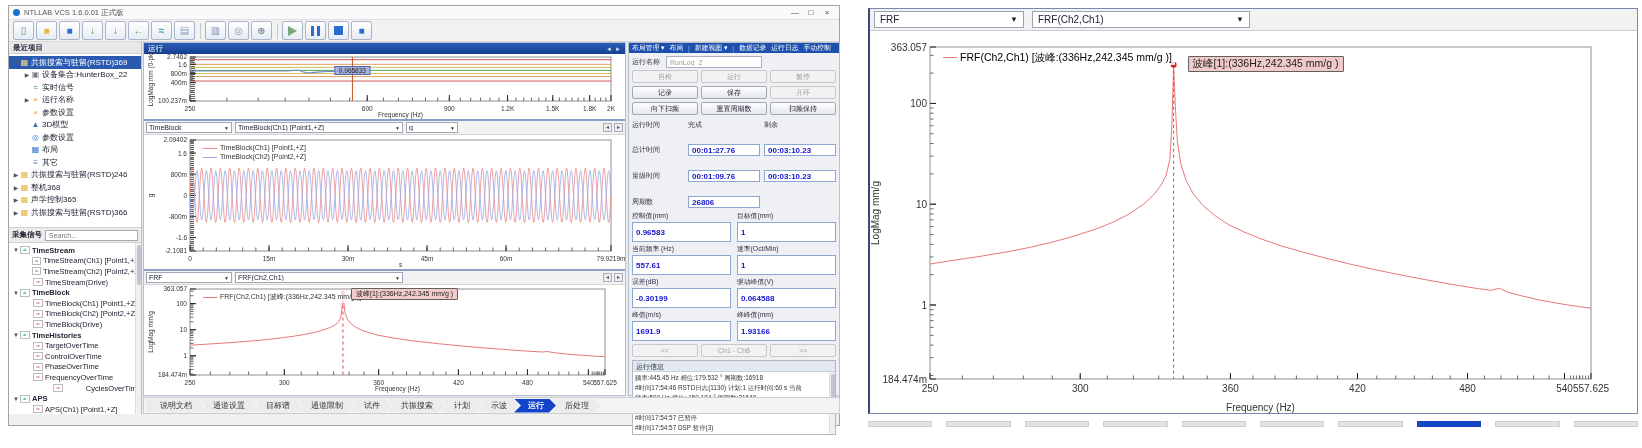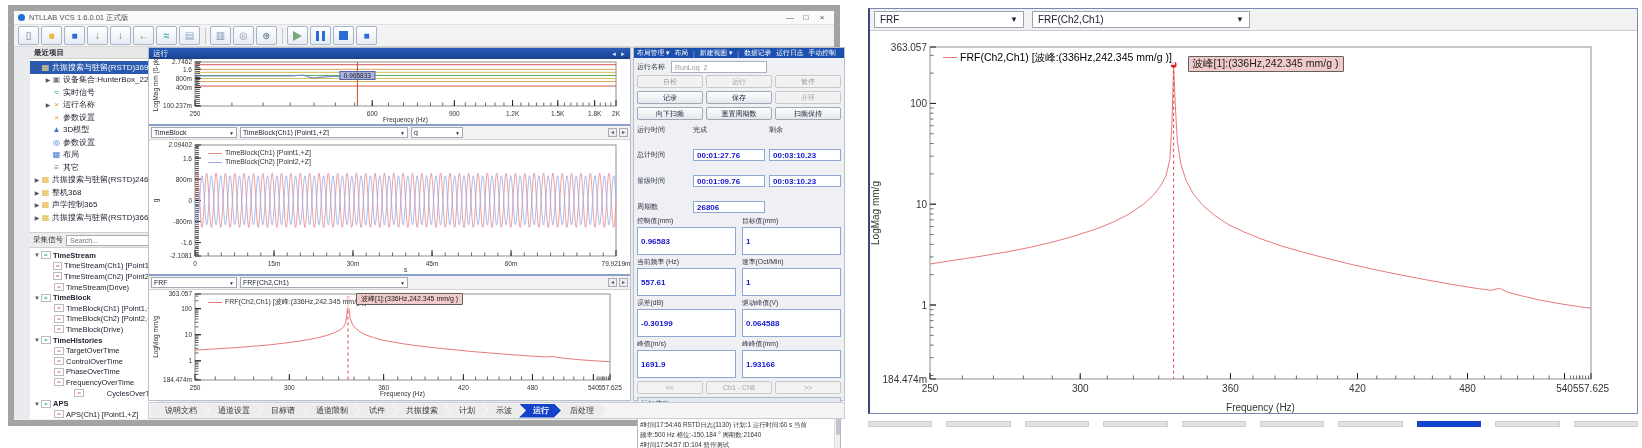--- a/index.html
+++ b/index.html
@@ -2,48 +2,48 @@
 <html><head>
 <meta charset="utf-8">
 <style>
   *{box-sizing:border-box;margin:0;padding:0}
   html,body{width:1642px;height:448px;background:#fff;overflow:hidden;
     font-family:"Liberation Sans","DejaVu Sans",sans-serif;-webkit-text-size-adjust:none}
   #stage{position:relative;width:1642px;height:448px;background:#fff}
 
   
   #win{position:absolute;left:8px;top:5px;width:832px;height:421px;background:#f0f0f0;
-       border:6px solid #a3a3a3;font-size:9px;color:#333}
+       border:1px solid #a3a3a3;font-size:9px;color:#333}
   .titlebar{height:14px;display:flex;align-items:center;padding:0 4px;background:#fafafa;border-bottom:1px solid #e0e0e0}
   .windot{width:7px;height:7px;border-radius:50%;background:#1a6fd4;margin-right:4px}
   .title{font-size:7.5px;color:#555;flex:1}
   .wbtn{width:16px;text-align:center;font-size:8px;color:#444;cursor:default}
   .menubar{height:13px;display:flex;align-items:center;padding:0 6px;background:#f6f6f6;border-bottom:1px solid #e2e2e2;font-size:8.5px}
   .menu{margin-right:11px;color:#333}
   .menubar .sp{flex:1}
   .menu.r{margin:0 0 0 11px}
   .toolbar{height:22px;display:flex;align-items:center;padding:0 3px;background:#f2f2f2;border-bottom:1px solid #d8d8d8}
   .tbtn{width:21px;height:19px;margin:0 1px;border:1px solid #a8b4c8;border-radius:2px;
         background:linear-gradient(#fff,#e6ecf4);display:flex;align-items:center;justify-content:center;font-size:10px;font-weight:bold}
   .tsep{width:5px;height:16px;border-right:1px solid #c8c8c8;margin:0 3px 0 0}
   .shape-play{width:0;height:0;border-left:9px solid #7aa87a;border-top:5px solid transparent;border-bottom:5px solid transparent}
   .shape-pause{width:9px;height:10px;border-left:3px solid #2b6cd4;border-right:3px solid #2b6cd4}
   .shape-stop{width:9px;height:9px;background:#2b6cd4}
 
   .body{position:relative;height:372px;background:#e8eaee}
   
-  .sidebar{position:absolute;left:16px;top:0;width:133px;height:372px;background:#fff;border-right:1px solid #b8c0cc;display:flex;flex-direction:column}
+  .sidebar{position:absolute;left:0;top:0;width:133px;height:372px;background:#fff;border-right:1px solid #b8c0cc;display:flex;flex-direction:column}
   .side-h{height:12px;line-height:12px;padding-left:4px;font-size:7.5px;font-weight:bold;color:#334;background:#e8e8e8;border-bottom:1px solid #d0d0d0}
   #tree{height:174px;overflow:hidden;border-bottom:1px solid #d0d0d0;padding-top:2px}
   .trow{display:flex;align-items:center;height:12.5px;font-size:8px;white-space:nowrap;color:#223}
   .trow .exp{width:8px;font-size:6px;color:#556;text-align:center}
   .trow .ic{font-size:8px;margin-right:2px;width:9px;text-align:center}
   .trow.sel{background:#2a5ab0;color:#fff}
   .sig-h{height:15px;display:flex;align-items:center;background:#ececec;border-bottom:1px solid #d0d0d0;padding:0 3px}
-  .sig-h .lbl{font-size:7.5px;font-weight:normal;color:#223;margin-right:3px}
+  .sig-h .lbl{font-size:7.5px;font-weight:bold;color:#223;margin-right:3px}
   .sig-h input{flex:1;height:11px;font-size:7px;border:1px solid #aaa;padding:0 3px;color:#888;min-width:0}
   #sigwrap{flex:1;position:relative;overflow:hidden}
   #sigtree{padding-top:2px}
   .srow{display:flex;align-items:center;height:10.6px;font-size:7.5px;white-space:nowrap;color:#223}
   .srow .exp{width:8px;font-size:6px;color:#556;text-align:center}
   .srow .ic{width:10px;height:8px;border:1px solid #bbb;background:#fff;color:#cc4444;font-size:6px;line-height:6px;text-align:center;margin-right:2px}
   .srow.grp{font-weight:bold}
   .srow.grp .ic{color:#2aa0a0}
   .vscroll{position:absolute;right:0;top:0;width:6px;height:100%;background:#f0f0f0;border-left:1px solid #ddd}
   .vthumb{position:absolute;left:1px;top:2px;width:4px;height:40px;background:#c0c4cc;border-radius:2px}
@@ -84,21 +84,21 @@
   .rbtn{flex:1;height:13px;border:1px solid #a0a8b4;border-radius:2px;background:linear-gradient(#fdfdfd,#e4e8ee);
         font-size:7px;color:#223;display:flex;align-items:center;justify-content:center;white-space:nowrap}
   .rbtn.dis{color:#a0a0a0;background:#f2f2f2;border-color:#c8c8c8}
   #abort{height:17px;background:#e81212;border:1px solid #8a0000;border-radius:2px;color:#7a0000;font-weight:bold;font-size:9.5px;
          display:flex;align-items:center;justify-content:center;margin-bottom:3px}
   .tgrid{display:grid;grid-template-columns:52px 1fr 1fr;gap:14px 4px;align-items:center;margin:2px 0 3px 0}
   .th{font-size:7px;color:#334}
   .tval{height:12px;border:1px solid #8aa8d0;background:#fff;color:#1515cf;font-weight:bold;font-size:8px;display:flex;align-items:center;padding:0 3px}
   .fgrid{display:grid;grid-template-columns:1fr 1fr;gap:2px 6px;margin-bottom:3px}
   .fcell .fl{font-size:6.8px;color:#334;margin-bottom:1px}
-  .fcell .fv{height:28px;border:1px solid #8aa8d0;background:#fff;color:#1515cf;font-weight:bold;font-size:8px;display:flex;align-items:center;padding:0 3px}
+  .fcell .fv{height:20px;border:1px solid #8aa8d0;background:#fff;color:#1515cf;font-weight:bold;font-size:8px;display:flex;align-items:center;padding:0 3px}
   .info{flex:1;display:flex;flex-direction:column;border:1px solid #b0b8c8;background:#f6f7fa;margin-bottom:3px}
   .info-h{height:11px;line-height:11px;font-size:7px;color:#233;padding-left:3px;background:#e4e8f0;border-bottom:1px solid #c8d0dc}
   .logbox{flex:1;position:relative;background:#fff;overflow:hidden;padding:1px 8px 1px 2px}
   .logline{font-size:6.4px;color:#333;white-space:nowrap;line-height:1.55}
 
   
   .tabsrow{position:absolute;left:134px;top:355px;width:697px;height:17px;background:#f4f4f4;border:1px solid #c8ccd4;display:flex;align-items:center;padding:0 2px}
   .wtab{position:relative;height:14px;line-height:14px;padding:0 12px 0 14px;font-size:8px;color:#333;background:#ececec;
         clip-path:polygon(0 0,calc(100% - 7px) 0,100% 50%,calc(100% - 7px) 100%,0 100%,7px 50%);margin-left:-5px;white-space:nowrap}
   .wtab:first-child{margin-left:0;clip-path:polygon(0 0,calc(100% - 7px) 0,100% 50%,calc(100% - 7px) 100%,0 100%)}

